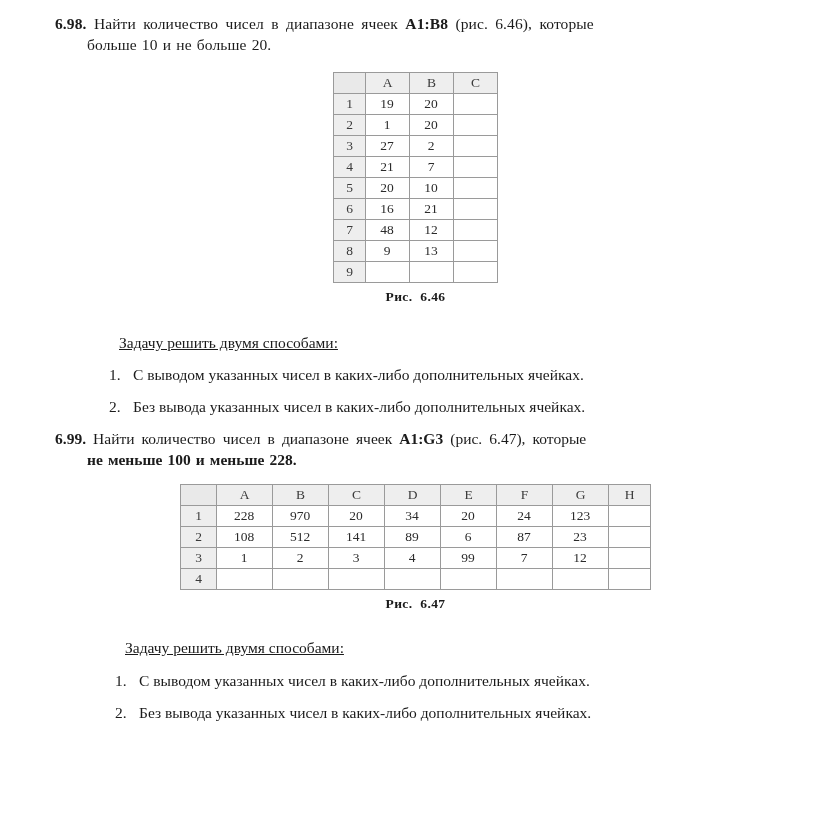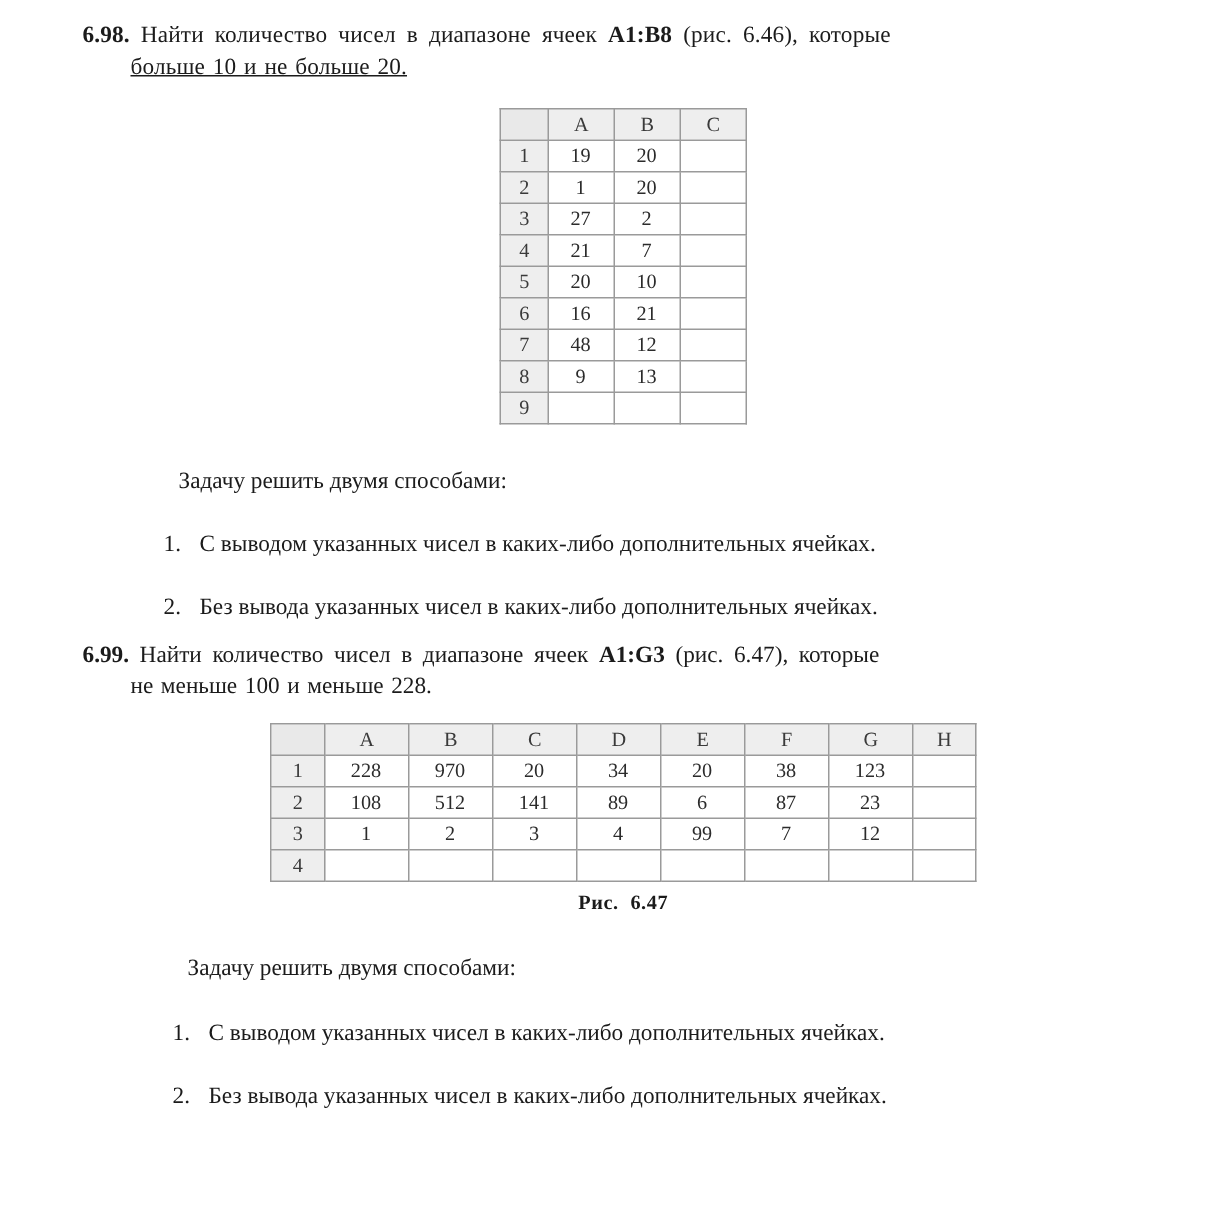--- a/index.html
+++ b/index.html
@@ -40,33 +40,33 @@
     padding-left: 16px;
     text-indent: -16px;
     letter-spacing: 0.1px;
     word-spacing: 3.4px;
   }
   .p698 .line2 {
     display: block;
     text-indent: 0;
     padding-left: 16px;
     word-spacing: 1.2px;
-    text-decoration: underline;
   }
   .p699 {
     margin-top: 4px;
     padding-left: 16px;
     text-indent: -16px;
     word-spacing: 3.2px;
   }
   .p699 .line2 {
     display: block;
     text-indent: 0;
     padding-left: 16px;
     word-spacing: 1.2px;
+    font-weight: bold;
   }
 
   
   .sheet-wrap {
     display: flex;
     justify-content: center;
   }
   .sheet {
     border-collapse: collapse;
     font-size: 13.5px;
@@ -121,25 +121,26 @@
   }
 
   
   .instr {
     margin-top: 26px;
     font-size: 15.5px;
     line-height: 1.5;
   }
   .instr .head {
     padding-left: 64px;
+    text-decoration: underline;
   }
   .instr .item {
     padding-left: 78px;
     text-indent: -12px;
-    margin-top: 19px;
+    margin-top: 9px;
   }
   .instr .item .mark {
     display: inline-block;
     width: 12px;
   }
   .instr2 { margin-top: 24px; }
   .instr2 .head { padding-left: 70px; }
   .instr2 .item { padding-left: 84px; }
 
   .spacer-a { height: 6px; }
@@ -214,20 +215,21 @@
       </tr>
       <tr>
         <td class="rowhead">9</td>
         <td class="val"></td>
         <td class="val"></td>
         <td class="val"></td>
       </tr>
     </tbody>
       </table>
   </div>
+  <div class="figcap">Рис.  6.46</div>
 
   <div class="instr">
     <div class="head">Задачу решить двумя способами:</div>
     <div class="item">
       <span class="mark">1.</span><span>С выводом указанных чисел в каких-либо дополнительных ячейках.</span>
     </div>
     <div class="item">
       <span class="mark">2.</span><span>Без вывода указанных чисел в каких-либо дополнительных ячейках.</span>
     </div>
   </div>
@@ -254,21 +256,21 @@
         <th class="colhead">G</th>
         <th class="colhead lastcol">H</th>
       </tr>
       <tr>
         <td class="rowhead">1</td>
         <td class="val">228</td>
         <td class="val">970</td>
         <td class="val">20</td>
         <td class="val">34</td>
         <td class="val">20</td>
-        <td class="val">38</td>
+        <td class="val">24</td>
         <td class="val">123</td>
         <td class="val lastcol"></td>
       </tr>
       <tr>
         <td class="rowhead">2</td>
         <td class="val">108</td>
         <td class="val">512</td>
         <td class="val">141</td>
         <td class="val">89</td>
         <td class="val">6</td>

